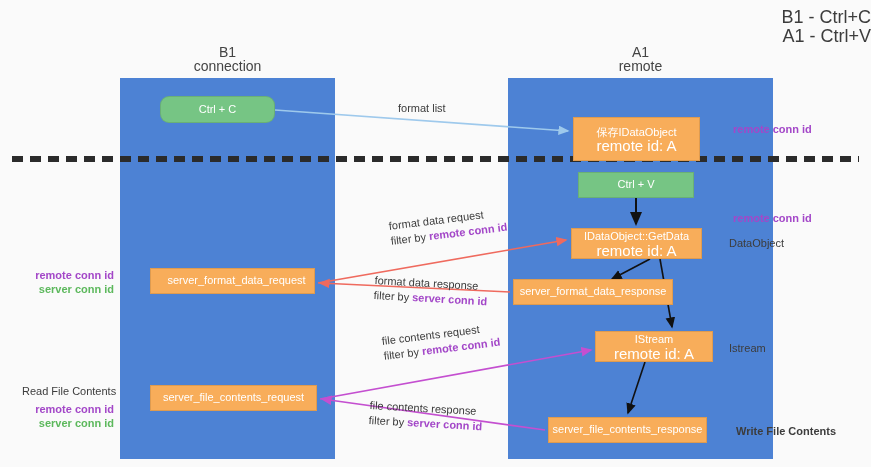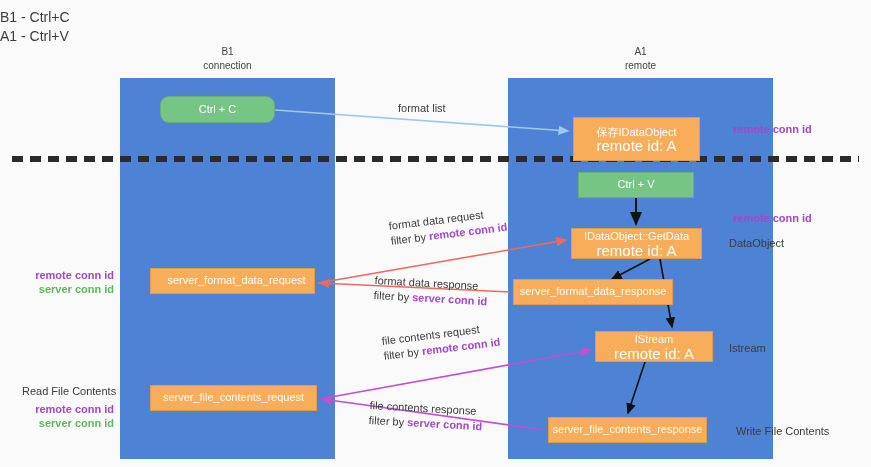--- a/index.html
+++ b/index.html
@@ -25,36 +25,36 @@
     position: absolute;
     background: #4d82d4;
   }
   #lane-b1 { left: 120px; top: 78px; width: 215px; height: 381px; }
   #lane-a1 { left: 508px; top: 78px; width: 265px; height: 381px; }
 
   
   .lane-head {
     position: absolute;
     text-align: center;
-    font-size: 10px;
+    font-size: 14px;
     line-height: 14px;
     color: #444;
   }
   #head-b1 { left: 120px; top: 45px; width: 215px; }
   #head-a1 { left: 508px; top: 45px; width: 265px; }
   .lane-head .l1 { display: block; }
   .lane-head .l2 { display: block; }
 
   
   #title {
     position: absolute;
     left: 0; top: 8px;
     width: 871px;
-    text-align: left;
-    font-size: 14px;
+    text-align: right;
+    font-size: 18px;
     line-height: 19px;
     color: #3c3c3c;
   }
   #title span { display: block; }
 
   
   #divider {
     position: absolute;
     left: 12px;
     top: 156px;
@@ -100,21 +100,21 @@
     white-space: nowrap;
   }
   .annot .purple { color: #a347c8; font-weight: bold; }
   .annot .green  { color: #5cb85c; font-weight: bold; }
   .annot .plain  { color: #3c3c3c; }
 
   #a-remote1 { left: 733px; top: 122px; }
   #a-remote2 { left: 733px; top: 211px; }
   #a-dataobject { left: 729px; top: 236px; }
   #a-istream { left: 729px; top: 341px; }
-  #a-write { left: 736px; top: 424px; }
+  #a-write { left: 736px; top: 424px; font-weight: bold; }
   #a-left1 { left: 18px; top: 268px; text-align: right; width: 96px; }
   #a-readfile { left: 22px; top: 384px; }
   #a-left2 { left: 18px; top: 402px; text-align: right; width: 96px; }
 
   
   .edgelabel {
     position: absolute;
     font-size: 11px;
     line-height: 15px;
     white-space: nowrap;

